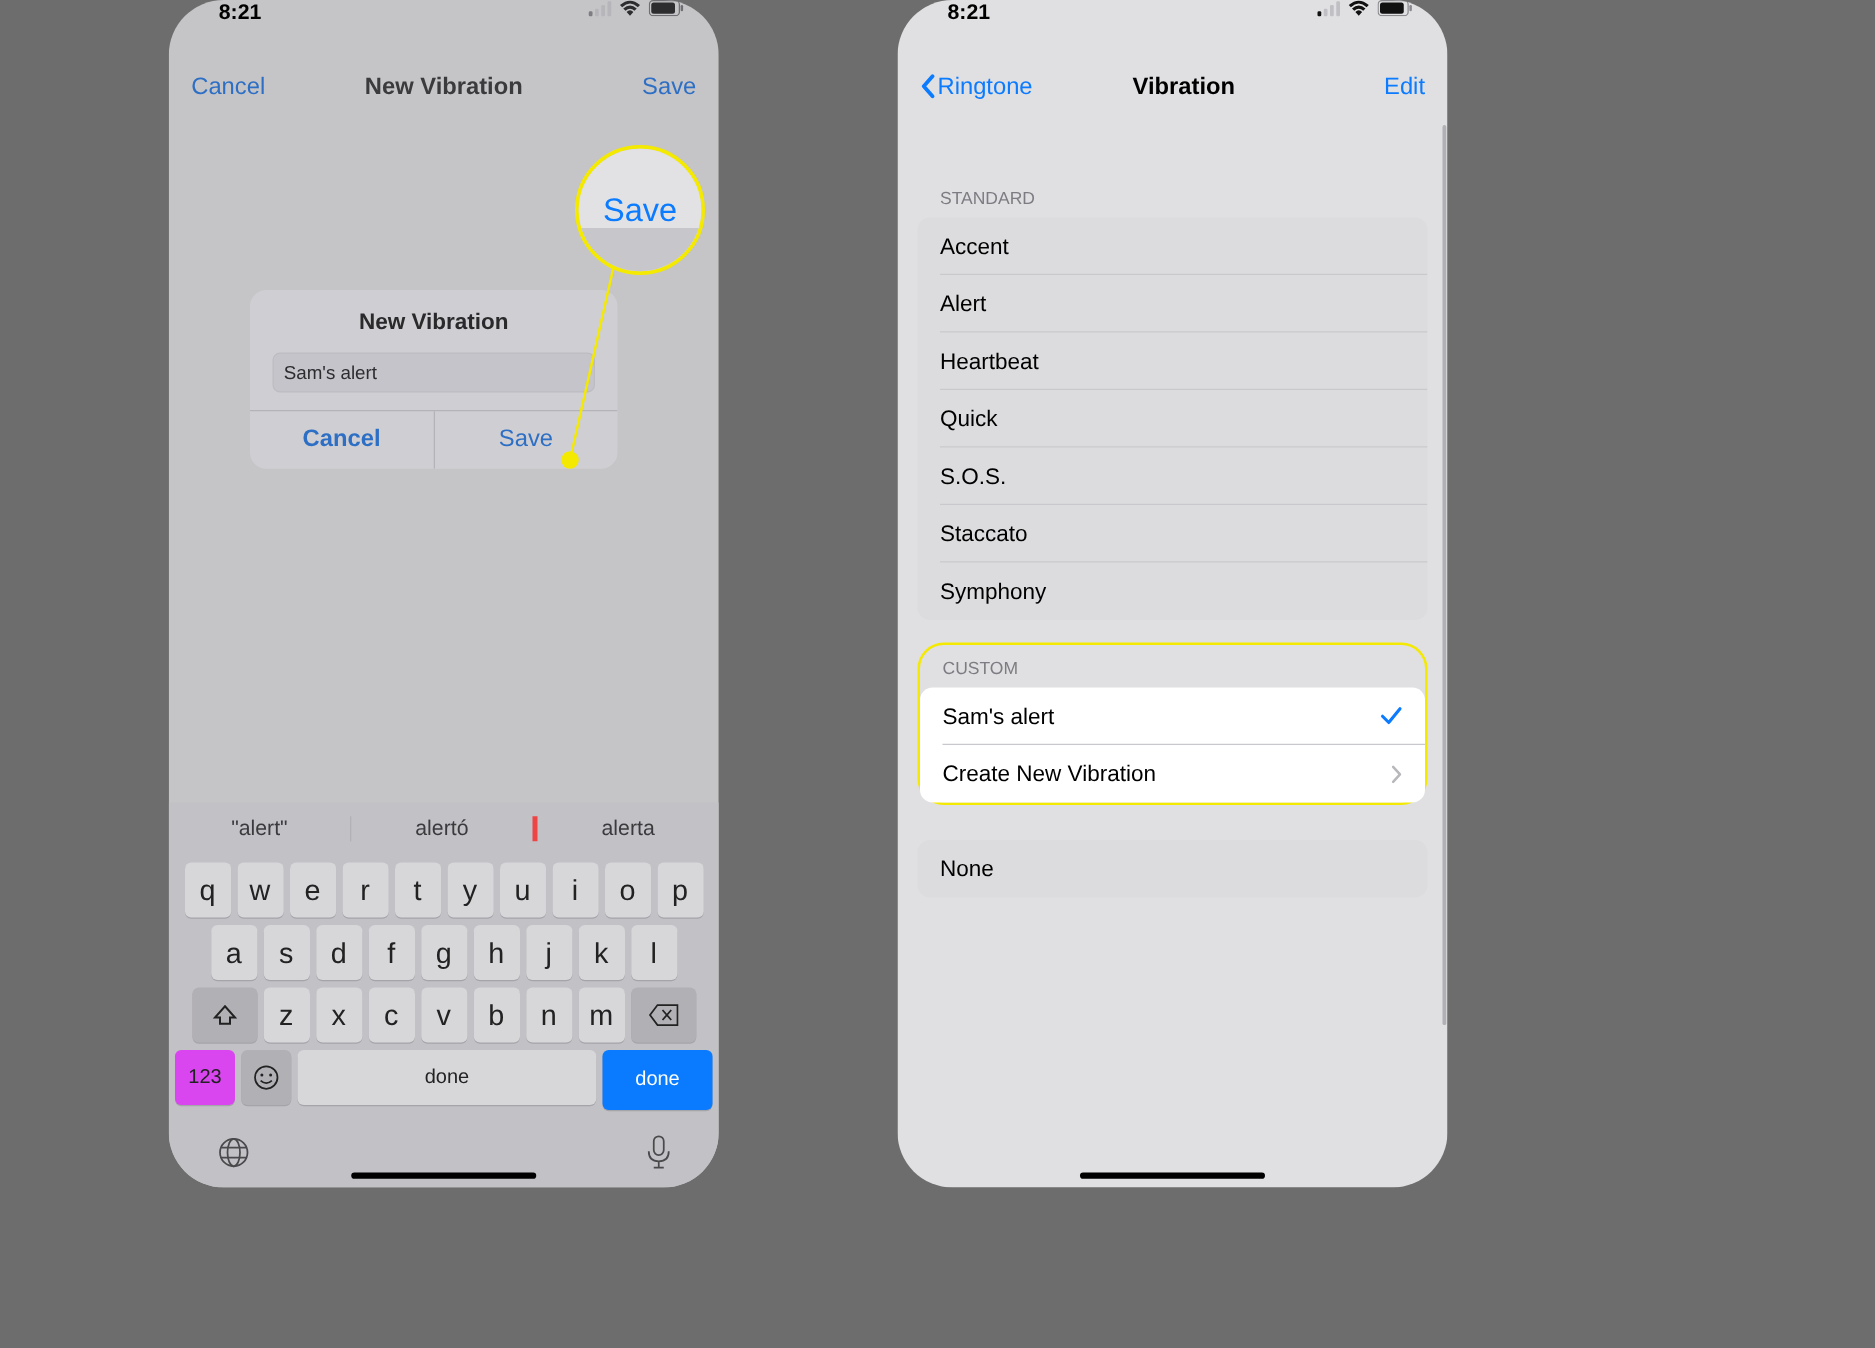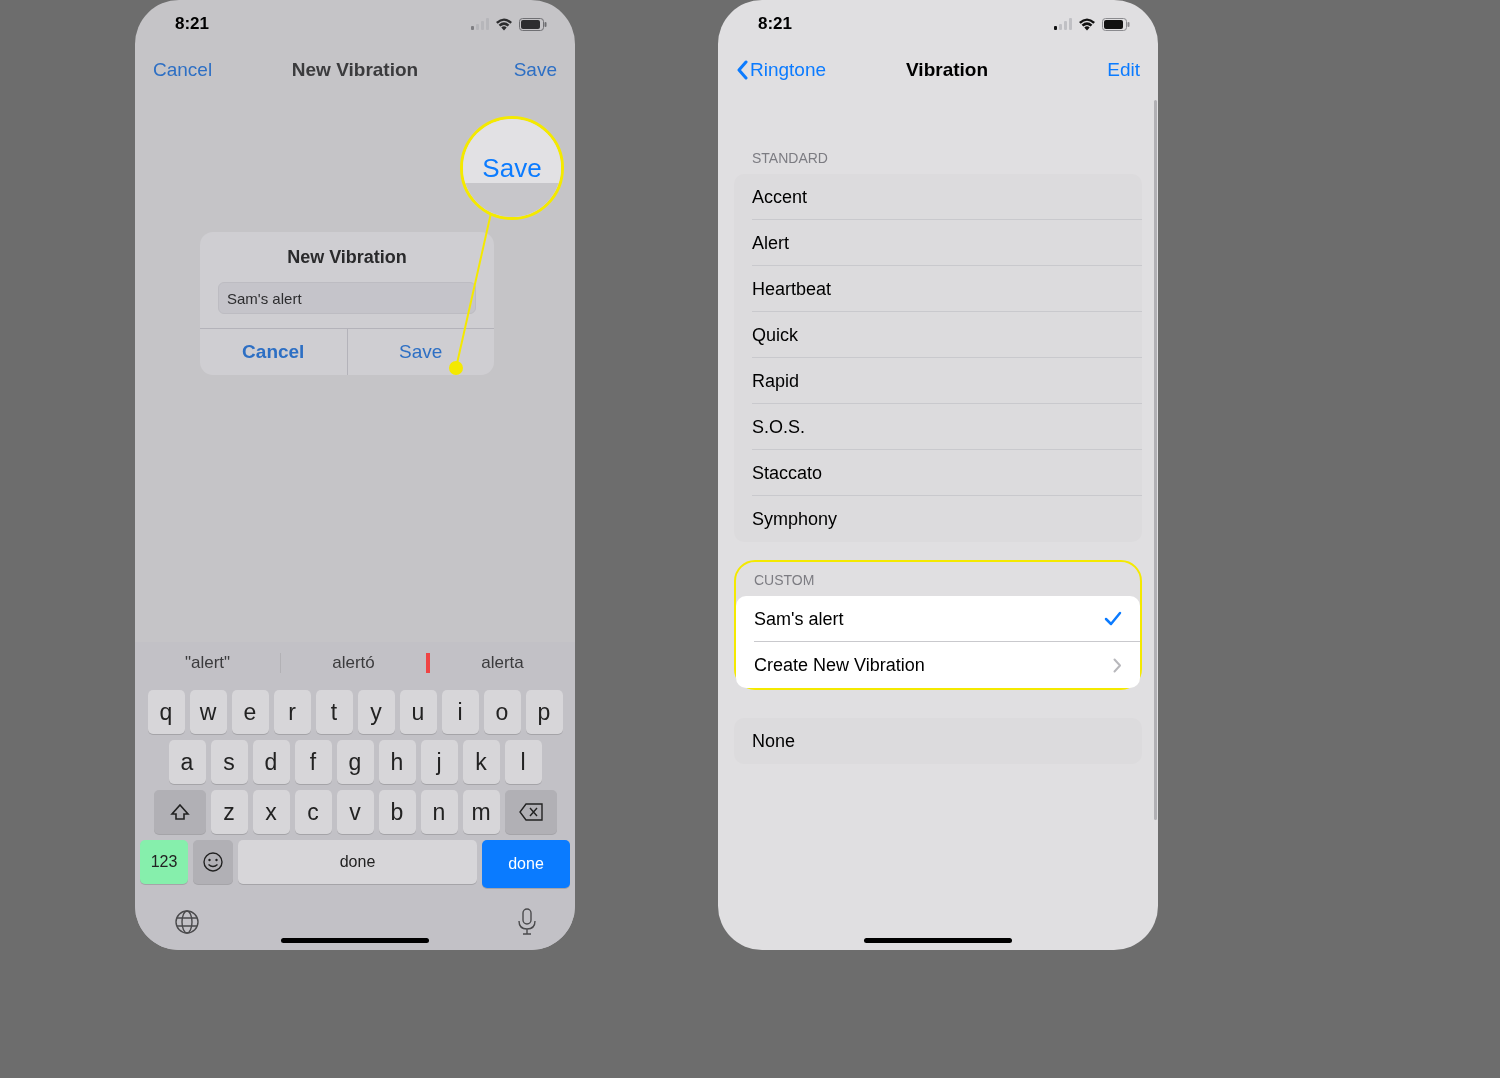--- a/index.html
+++ b/index.html
@@ -20,32 +20,32 @@
     --list-bg-dim:#dcdbdd;
   }
   html,body{margin:0;padding:0;background:var(--page-bg);font-family:-apple-system,"Helvetica Neue",Arial,sans-serif;}
   .stage{width:1500px;height:1078px;position:relative;}
   .phone{position:absolute;width:440px;height:950px;border-radius:44px;overflow:hidden;}
   .phone.left{left:135px;top:0;}
   .phone.right{left:718px;top:0;}
   .phone .screen{position:absolute;inset:0;}
 
   
-  .statusbar{height:48px;display:flex;align-items:center;justify-content:space-between;padding:0 28px 0 40px;gap:19px;}
+  .statusbar{height:48px;display:flex;align-items:flex-start;justify-content:space-between;padding:0 28px 0 40px;gap:19px;}
   .statusbar .time{font-size:17px;font-weight:700;}
   .statusbar .icons{display:flex;align-items:center;gap:6px;}
   .bars{display:flex;align-items:flex-end;gap:2px;height:12px;}
   .bars span{width:3px;border-radius:1px;}
 
   
   .navbar{height:44px;display:flex;align-items:center;justify-content:space-between;padding:0 18px;font-size:19px;}
   .navbar .title{font-weight:600;flex:1;text-align:center;}
   .navbar .navbtn{min-width:72px;}
   .navbar .navbtn.right{text-align:right;}
-  .navbtn.back{display:flex;align-items:center;gap:2px;}
+  .navbtn.back{display:flex;gap:2px;}
 
   
   .phone.left .screen{background:var(--phone-bg-dim);}
   .phone.left .navbar .navbtn{color:#2d6fc4;}
   .phone.left .navbar .title{color:#3b3b3d;}
 
   
   .dialog{position:absolute;left:65px;top:232px;width:294px;background:#cfced2;border-radius:13px;overflow:hidden;z-index:2;}
   .dialog .dtitle{text-align:center;font-size:18px;font-weight:600;padding:15px 10px 10px 10px;color:#2a2a2c;}
   .dialog .dinput{margin:4px 18px 14px 18px;height:30px;border-radius:6px;background:#c5c4ca;border:1px solid #bdbcc2;display:flex;align-items:center;padding:0 8px;font-size:15px;color:#2d2d2f;}
@@ -60,21 +60,21 @@
 
   
   .keyboard{position:absolute;left:0;bottom:0;width:100%;background:#c2c1c6;}
   .suggestions{display:flex;height:42px;align-items:center;}
   .suggestions .sug{flex:1;text-align:center;font-size:17px;color:#3b3b3d;}
   .srow{display:flex;justify-content:center;gap:5px;padding:6px 5px 0 5px;}
   .key{background:#d7d6d9;border-radius:5px;box-shadow:0 1px 0 #a5a4a8;font-size:23px;display:flex;align-items:center;justify-content:center;color:#222;}
   .key.letter{width:37px;height:44px;}
   .key.special{width:52px;height:44px;background:#b1b0b5;}
   .key.space{flex:1;height:44px;font-size:16px;}
-  .key.numbers{width:48px;height:44px;background:#86efac;font-size:16px;}
+  .key.numbers{width:48px;height:44px;background:#d946ef;font-size:16px;}
   .key.emoji{width:40px;height:44px;background:#b1b0b5;}
   .key.done{width:88px;height:48px;background:var(--done-bg);color:#fff;font-size:16px;}
   .kbbottom{display:flex;justify-content:space-between;align-items:center;height:56px;padding:0 38px;}
 
   .homebar{position:absolute;left:50%;bottom:7px;transform:translateX(-50%);width:148px;height:5px;border-radius:3px;background:#000;}
 
   
   .phone.right .screen{background:var(--phone-bg);}
   .nav-right .navbtn{color:var(--ios-blue);}
   .content{position:absolute;top:92px;left:0;right:0;bottom:0;overflow:hidden;padding:0 16px;}
@@ -262,23 +262,20 @@
               <span>Accent</span>
             </div>
         <div class="row">
               <span>Alert</span>
             </div>
         <div class="row">
               <span>Heartbeat</span>
             </div>
         <div class="row">
               <span>Quick</span>
-            </div>
-        <div class="row">
-              <span>Rapid</span>
             </div>
         <div class="row">
               <span>S.O.S.</span>
             </div>
         <div class="row">
               <span>Staccato</span>
             </div>
         <div class="row">
               <span>Symphony</span>
             </div>

